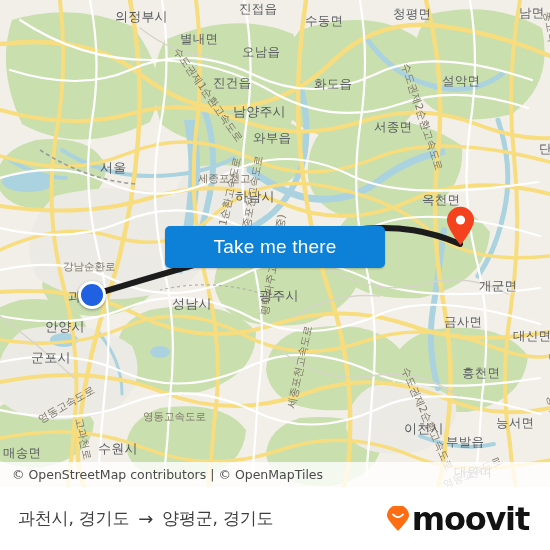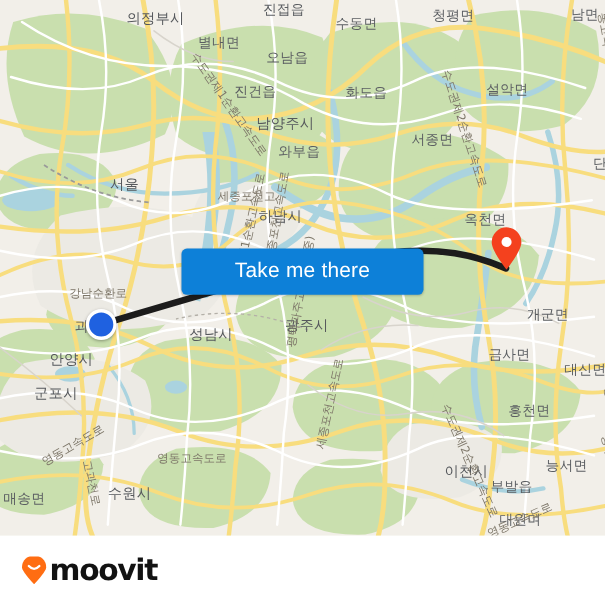--- a/index.html
+++ b/index.html
@@ -84,21 +84,21 @@
   .trip {
     display:flex; align-items:center;
     font-size:17px; color:#3c3c3c;
     font-family:"DejaVu Sans","Liberation Sans",sans-serif;
     letter-spacing:-.2px;
   }
   .trip .arrow { margin:0 9px; font-size:18px; color:#3c3c3c; }
 
   .brand { display:flex; align-items:center; gap:1px; margin-right:5px; }
   .brand-word {
-    font-size:27px; font-weight:bold; color:#121212;
+    font-size:32px; font-weight:bold; color:#121212;
     font-family:"DejaVu Sans","Liberation Sans",sans-serif;
     letter-spacing:-1.2px;
   }
 </style>
 </head>
 <body>
 
 <div id="page">
 
   <div class="map-wrap">
@@ -256,23 +256,33 @@
 
     <div class="origin-dot" style="background: rgb(31, 97, 224);"></div>
 
     <svg class="dest-pin" viewBox="0 0 29 40">
       <path d="M14.5 39 C 14.5 39, 28 22.5, 28 14.2 A 13.5 13.5 0 1 0 1 14.2 C 1 22.5, 14.5 39, 14.5 39 Z" fill="#f4411e"></path>
       <circle cx="14.5" cy="14" r="4.6" fill="#ffffff"></circle>
     </svg>
 
     <button class="cta" style="background: rgb(13, 128, 216);">Take me there</button>
 
+    <div class="attrib">
+      <span>© OpenStreetMap contributors</span>
+      <span class="sep">|</span>
+      <span>© OpenMapTiles</span>
+    </div>
   </div>
 
   <div class="footer">
+    <div class="trip">
+      <span>과천시, 경기도</span>
+      <span class="arrow">→</span>
+      <span>양평군, 경기도</span>
+    </div>
     <div class="brand">
       <svg width="26" height="26" viewBox="0 0 26 26">
         <path d="M13 25 C 13 25, 24 13.5, 24 9.8 A 11 11 0 1 0 2 9.8 C 2 13.5, 13 25, 13 25 Z" fill="#ff6d12"></path>
         <path d="M8.2 8.6 q4.8 5.2 9.6 0" stroke="#ffffff" stroke-width="2.1" fill="none" stroke-linecap="round"></path>
       </svg>
       <span class="brand-word">moovit</span>
     </div>
   </div>
 
 </div>

